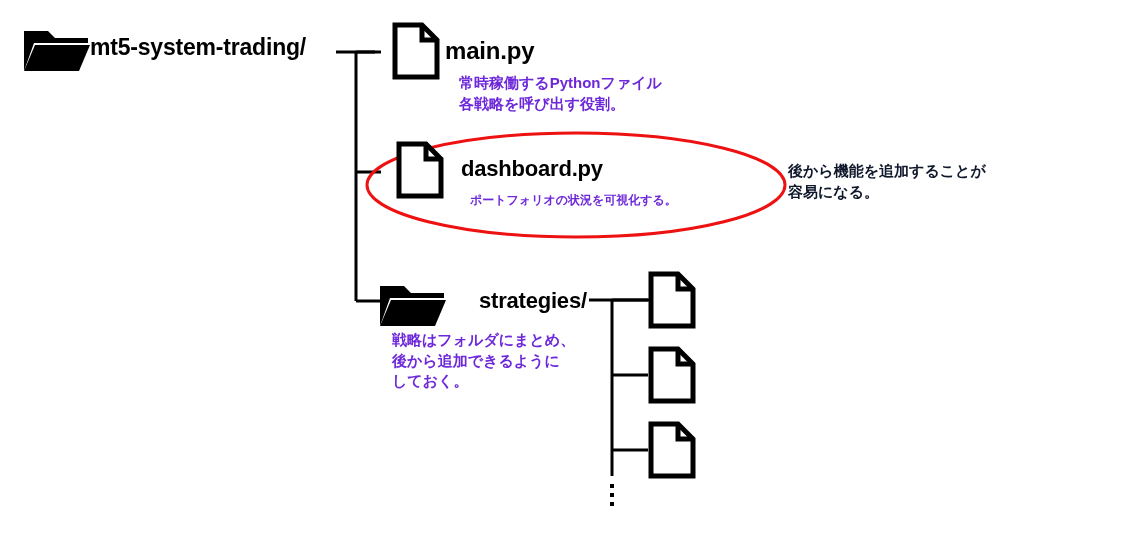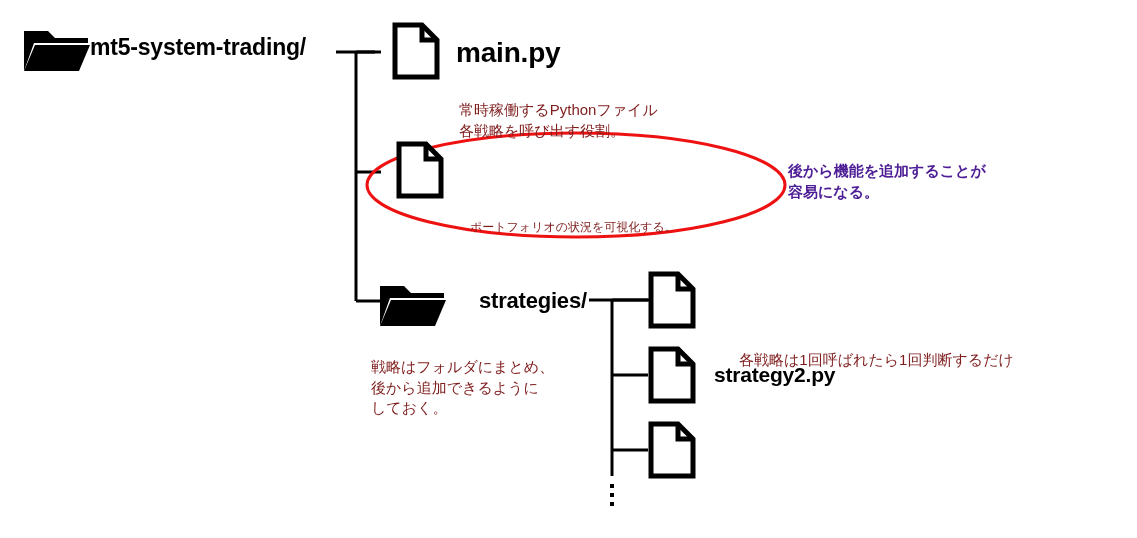--- a/index.html
+++ b/index.html
@@ -17,29 +17,28 @@
   }
   .node-label {
     position: absolute;
     font-weight: bold;
     color: #000000;
     white-space: nowrap;
     letter-spacing: -0.2px;
   }
   .caption {
     position: absolute;
-    color: #7f1d1d;
+    color: #6d28d9;
     white-space: pre;
     line-height: 1.38;
-    font-weight: 400;
-    margin-top: 27px;
+    font-weight: 700;
   }
   .red-note {
     position: absolute;
-    color: #4c1d95;
+    color: #0f172a;
     font-weight: bold;
     white-space: pre;
     line-height: 1.42;
   }
   .icon {
     position: absolute;
   }
   .icon svg { display: block; }
   .tree-svg {
     position: absolute;
@@ -97,60 +96,59 @@
     </svg>
   </span>
   <div class="node-label" style="left:90px; top:34px; font-size:23px;">mt5-system-trading/</div>
 
   <span class="icon" style="left:392px; top:22px;">
     <svg width="48" height="58" viewBox="0 0 48 58">
       <path d="M3,3 L30,3 L45,18 L45,55 L3,55 Z" fill="#fff" stroke="#000" stroke-width="5" stroke-linejoin="miter"></path>
       <path d="M30,3 L30,18 L45,18" fill="none" stroke="#000" stroke-width="5" stroke-linejoin="miter"></path>
     </svg>
   </span>
-  <div class="node-label" style="left:456px; top:37px; font-size:28px;">main.py</div>
+  <div class="node-label" style="left:445px; top:37px; font-size:24px;">main.py</div>
   <div class="caption" style="left:459px; top:73px; font-size:15px;">常時稼働するPythonファイル
 各戦略を呼び出す役割。</div>
 
   <span class="icon" style="left:396px; top:141px;">
     <svg width="48" height="58" viewBox="0 0 48 58">
       <path d="M3,3 L30,3 L45,18 L45,55 L3,55 Z" fill="#fff" stroke="#000" stroke-width="5" stroke-linejoin="miter"></path>
       <path d="M30,3 L30,18 L45,18" fill="none" stroke="#000" stroke-width="5" stroke-linejoin="miter"></path>
     </svg>
   </span>
+  <div class="node-label" style="left:461px; top:156px; font-size:22px;">dashboard.py</div>
   <div class="caption" style="left:470px; top:192px; font-size:12px;">ポートフォリオの状況を可視化する。</div>
   <div class="red-note" style="left:788px; top:160px; font-size:15px;">後から機能を追加することが
 容易になる。</div>
 
   <span class="icon" style="left:378px; top:282px;">
     <svg width="68" height="46" viewBox="0 0 68 46">
       <path d="M2,4 L26,4 L33,11 L66,11 L66,16 L12,16 L2,44 Z" fill="#000"></path>
       <path d="M13,18 L68,18 L57,44 L2,44 Z" fill="#000"></path>
     </svg>
   </span>
   <div class="node-label" style="left:479px; top:288px; font-size:22px;">strategies/</div>
-  <div class="caption" style="left:371px; top:330px; font-size:15px;">戦略はフォルダにまとめ、
+  <div class="caption" style="left:392px; top:330px; font-size:15px;">戦略はフォルダにまとめ、
 後から追加できるように
 しておく。</div>
 
   <span class="icon" style="left:648px; top:271px;">
     <svg width="48" height="58" viewBox="0 0 48 58">
       <path d="M3,3 L30,3 L45,18 L45,55 L3,55 Z" fill="#fff" stroke="#000" stroke-width="5" stroke-linejoin="miter"></path>
       <path d="M30,3 L30,18 L45,18" fill="none" stroke="#000" stroke-width="5" stroke-linejoin="miter"></path>
     </svg>
   </span>
-  <div class="caption" style="left:739px; top:323px; font-size:15px;">各戦略は1回呼ばれたら1回判断するだけ</div>
 
   <span class="icon" style="left:648px; top:346px;">
     <svg width="48" height="58" viewBox="0 0 48 58">
       <path d="M3,3 L30,3 L45,18 L45,55 L3,55 Z" fill="#fff" stroke="#000" stroke-width="5" stroke-linejoin="miter"></path>
       <path d="M30,3 L30,18 L45,18" fill="none" stroke="#000" stroke-width="5" stroke-linejoin="miter"></path>
     </svg>
   </span>
-  <div class="node-label" style="left:714px; top:363px; font-size:21px;">strategy2.py</div>
 
   <span class="icon" style="left:648px; top:421px;">
     <svg width="48" height="58" viewBox="0 0 48 58">
       <path d="M3,3 L30,3 L45,18 L45,55 L3,55 Z" fill="#fff" stroke="#000" stroke-width="5" stroke-linejoin="miter"></path>
       <path d="M30,3 L30,18 L45,18" fill="none" stroke="#000" stroke-width="5" stroke-linejoin="miter"></path>
     </svg>
   </span>
 
   <span class="ellipsis-dots" style="left:610px; top:484px;">
     <i></i>

